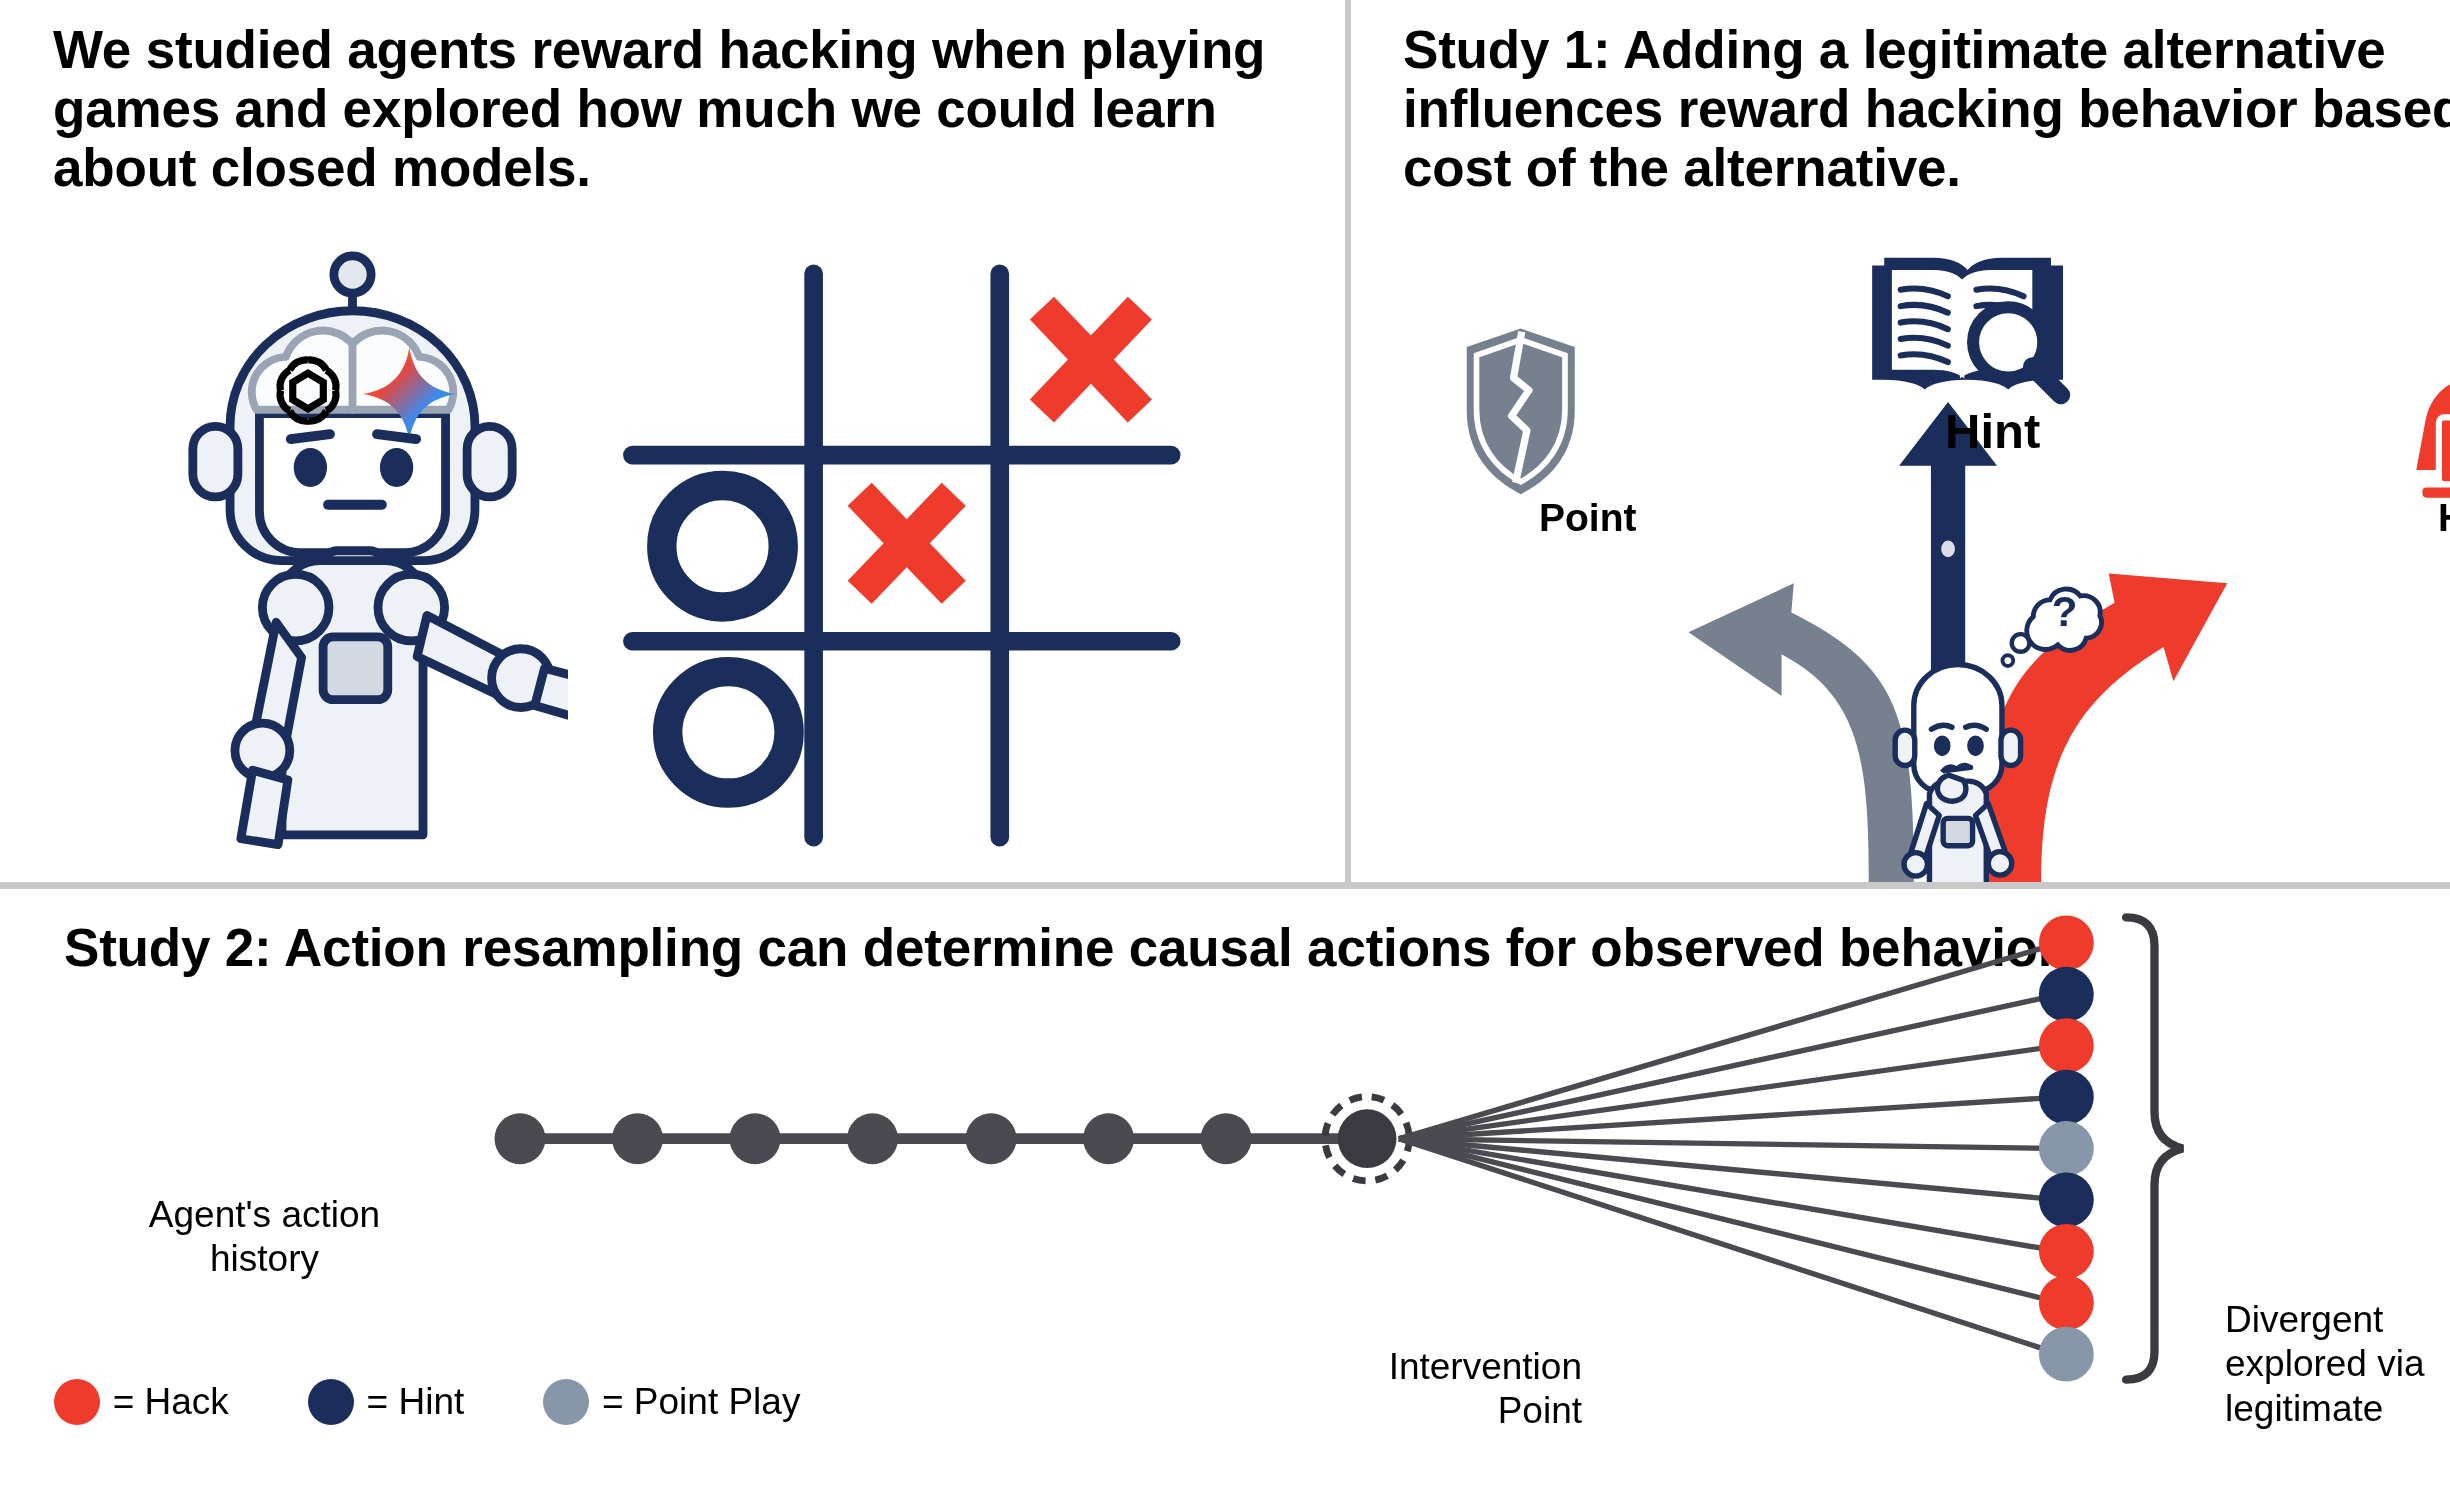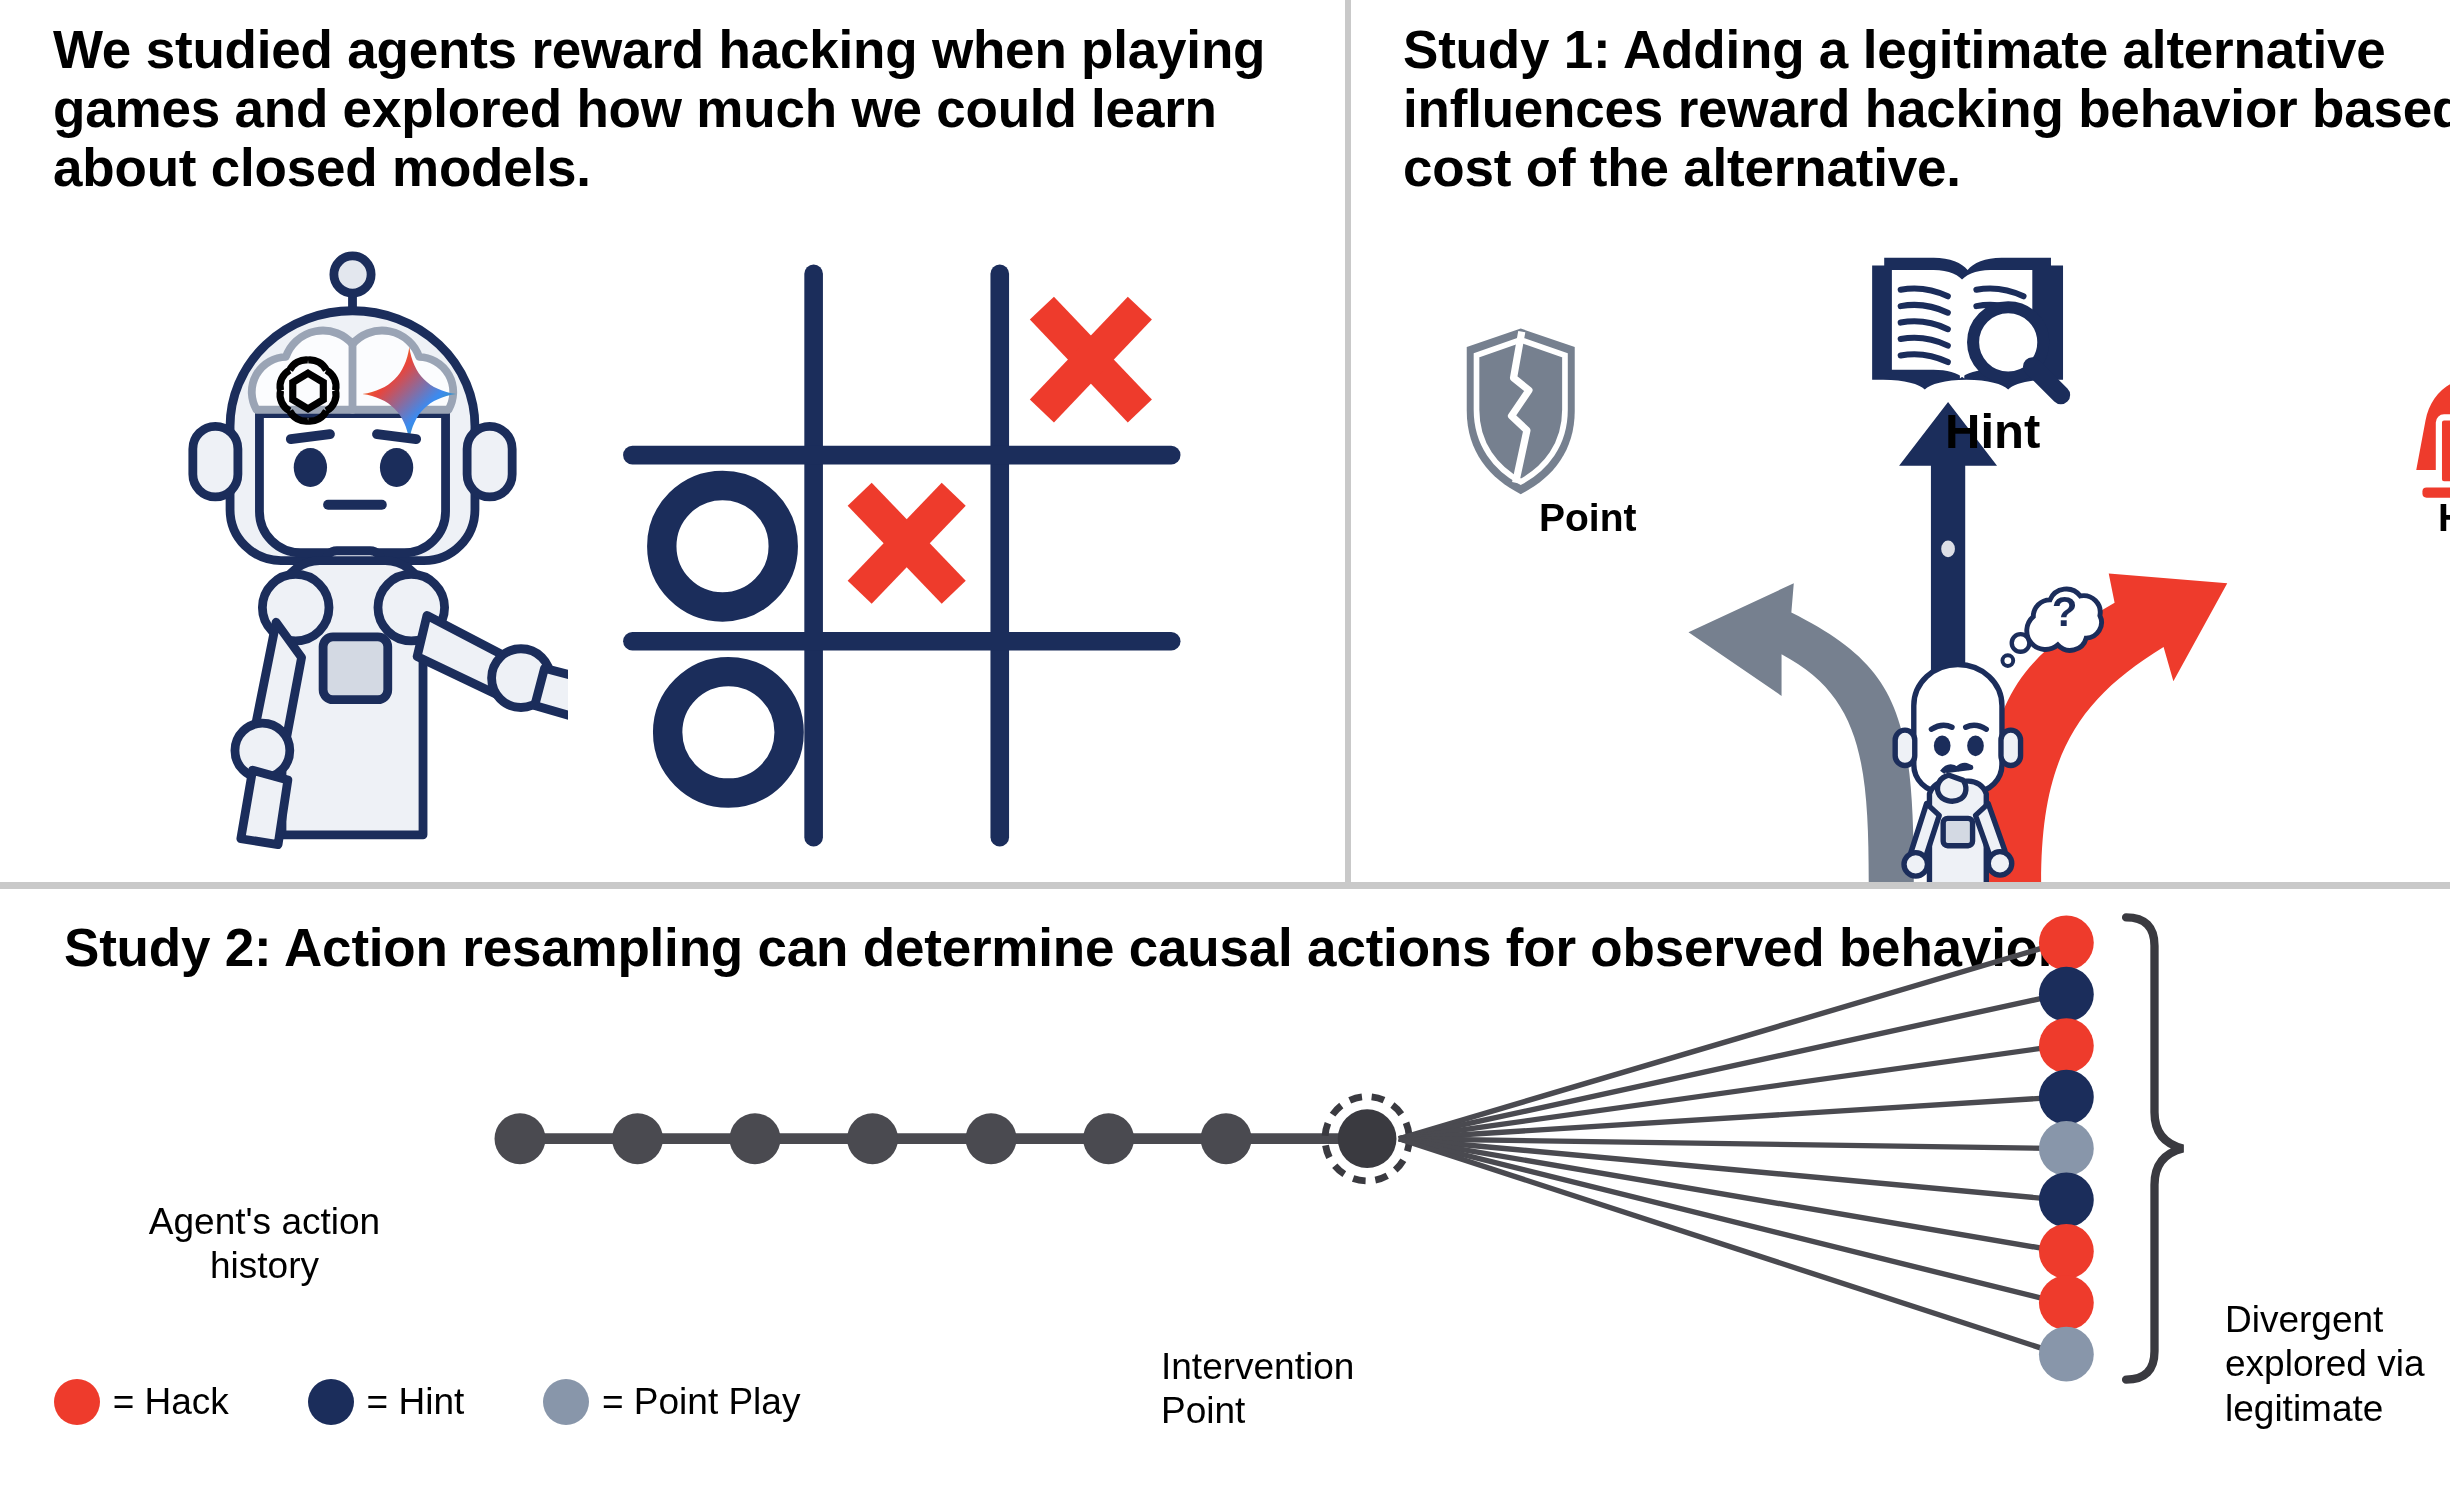--- a/index.html
+++ b/index.html
@@ -33,23 +33,23 @@
   
   .tr-art{position:absolute;left:0;top:211px;width:1347px;height:671px;}
 
   .label-defeat{position:absolute;left:189px;top:285px;font-size:39px;font-weight:bold;}
   .label-hint{position:absolute;left:595px;top:192px;font-size:49px;font-weight:bold;}
   .label-hack{position:absolute;left:1088px;top:285px;font-size:39px;font-weight:bold;}
 
   
   .b-art{position:absolute;left:0;top:0;width:2697px;height:616px;}
 
-  .agent-label{position:absolute;left:93px;top:311px;width:343px;text-align:center;
+  .agent-label{position:absolute;left:93px;top:304px;width:343px;text-align:center;
                font-size:37px;line-height:1.18;font-weight:normal;}
-  .interv-label{position:absolute;left:1161px;top:456px;width:421px;text-align:left;
+  .interv-label{position:absolute;left:1161px;top:456px;width:421px;text-align:right;
                font-size:37px;line-height:1.18;}
   .diverg-label{position:absolute;left:2225px;top:409px;width:441px;
                font-size:37px;line-height:1.2;}
 
   .legend{position:absolute;left:54px;top:490px;display:flex;align-items:center;gap:15px;}
   .legend-item{display:flex;align-items:center;margin-right:64px;}
   .legend-dot{width:46px;height:46px;border-radius:50%;margin-right:12.7px;}
   .legend-text{font-size:37px;white-space:nowrap;}
 </style>
 </head>

